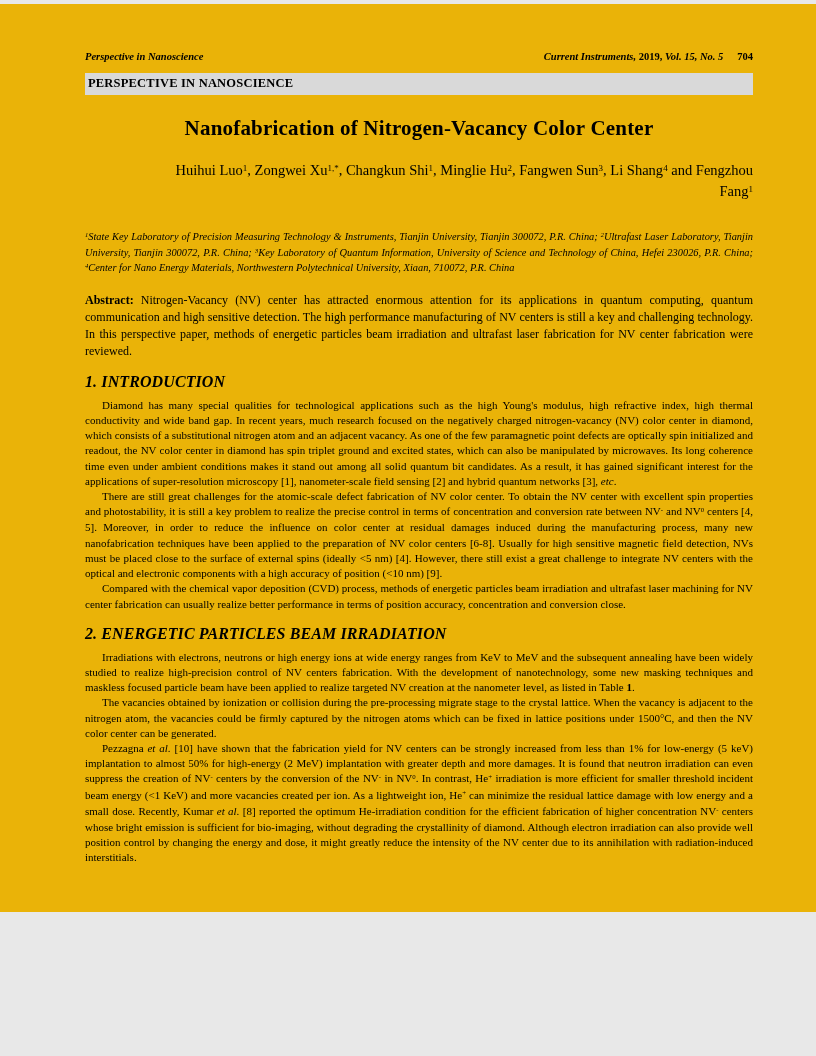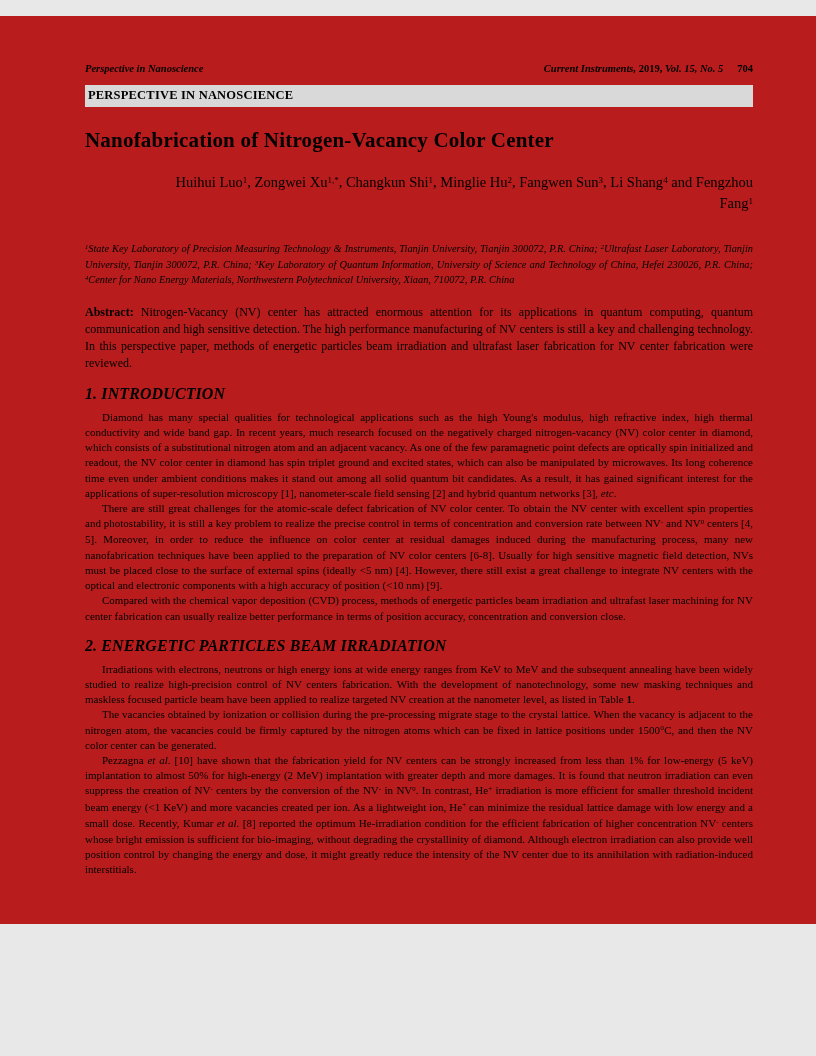--- a/index.html
+++ b/index.html
@@ -1,21 +1,21 @@
 <!DOCTYPE html>
 <html><head>
 <meta charset="utf-8">
 <style>
   html, body { margin: 0; padding: 0; background: #e8e8e8; }
   .page {
     position: relative;
     width: 816px;
     height: 908px;
-    margin: 16px auto;
-    background: #b91c1c;
+    margin: 4px auto;
+    background: #eab308;
     font-family: "Liberation Serif", serif;
     color: #000;
     overflow: hidden;
   }
   .content {
     position: absolute;
     left: 85px;
     top: 47px;
     width: 668px;
   }
@@ -37,20 +37,21 @@
     font-size: 12.5px;
     letter-spacing: 0.2px;
     padding: 3px 4px 4px 3px;
   }
   
   .paper-title {
     margin-top: 21px;
     font-size: 21px;
     font-weight: bold;
     letter-spacing: 0.2px;
+    text-align: center;
   }
   
   .authors {
     margin-top: 19px;
     font-size: 14.5px;
     line-height: 1.45;
     text-align: right;
   }
   
   .affiliations {

